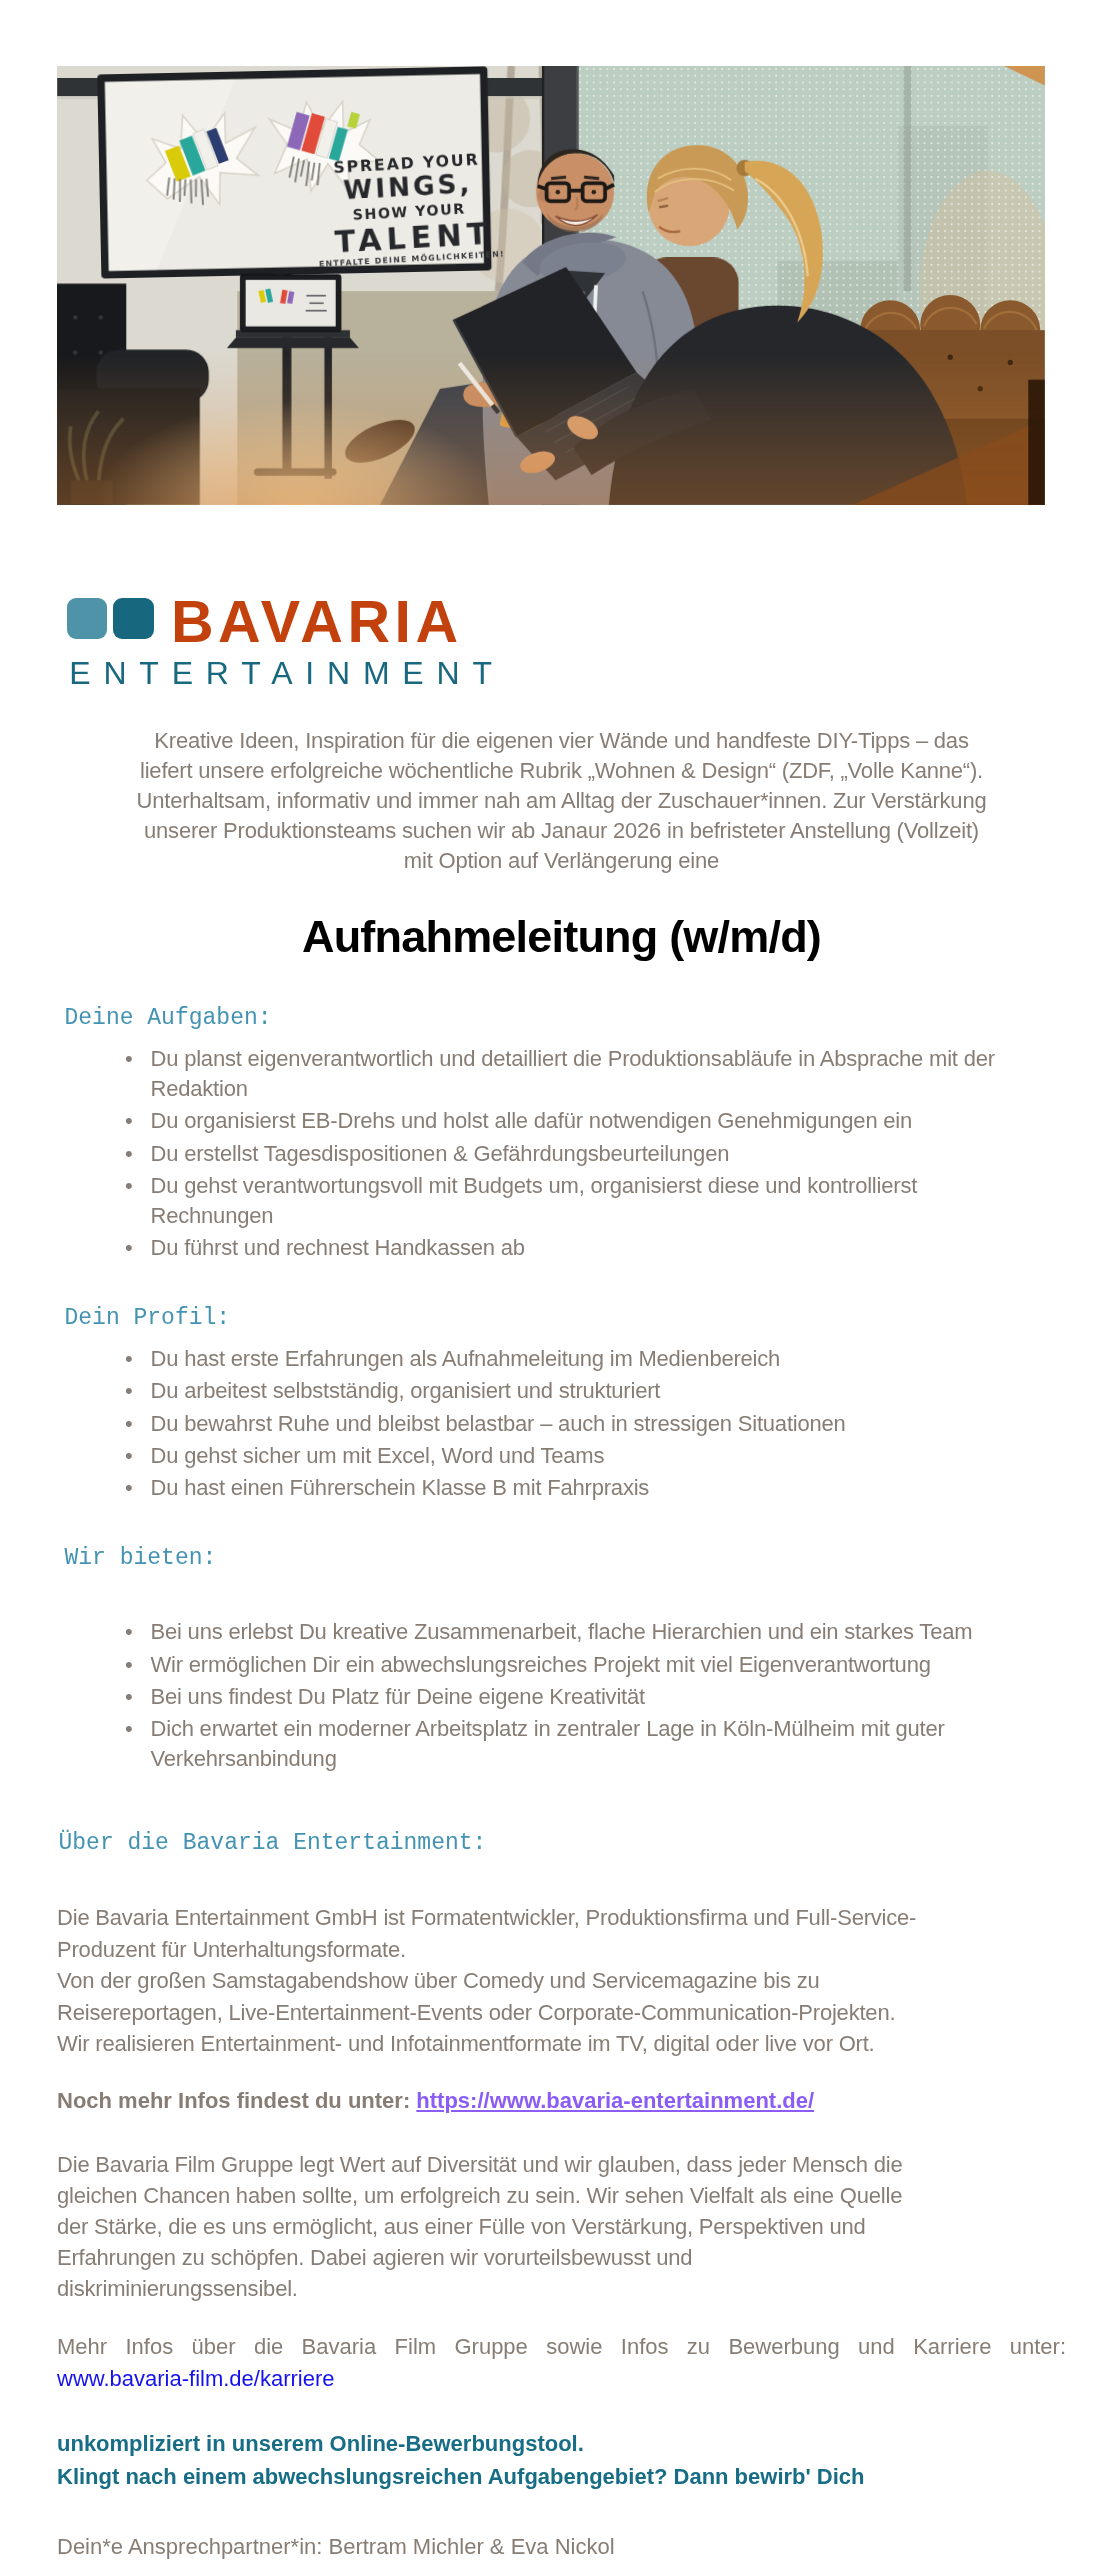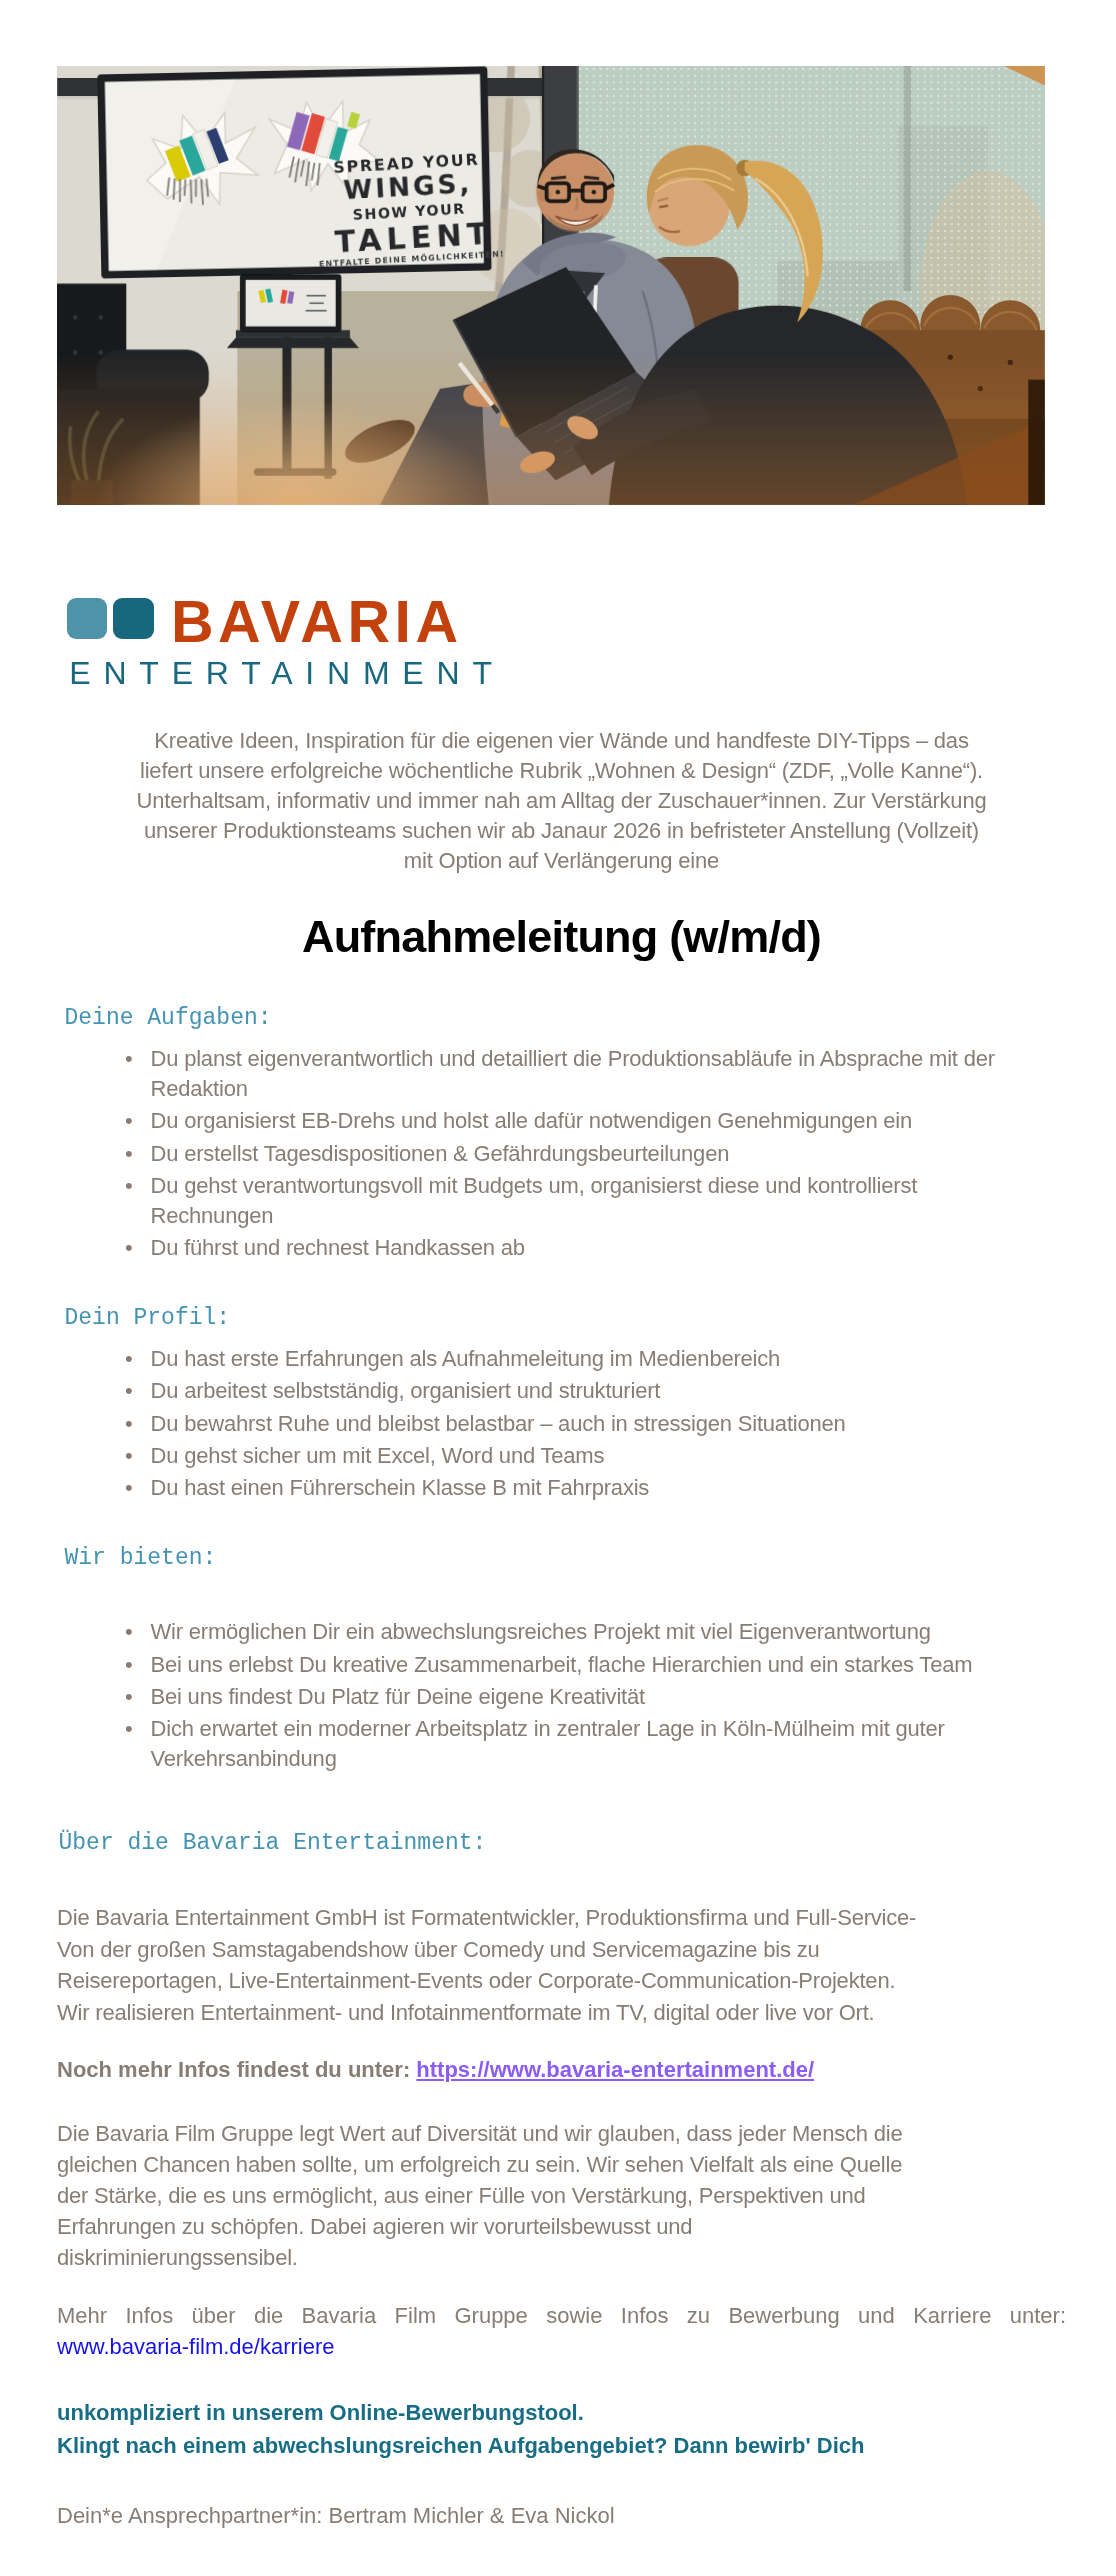--- a/index.html
+++ b/index.html
@@ -323,31 +323,32 @@
     <li>Du hast erste Erfahrungen als Aufnahmeleitung im Medienbereich</li>
         <li>Du arbeitest selbstständig, organisiert und strukturiert</li>
         <li>Du bewahrst Ruhe und bleibst belastbar – auch in stressigen Situationen</li>
         <li>Du gehst sicher um mit Excel, Word und Teams</li>
         <li>Du hast einen Führerschein Klasse B mit Fahrpraxis</li>
       </ul>
 
     <div class="sec-heading">Wir bieten:</div>
     <ul class="bullets gap-top">
 
-    <li>Wir ermöglichen Dir ein abwechslungsreiches Projekt mit viel Eigenverantwortung</li>
-        <li>Bei uns erlebst Du kreative Zusammenarbeit, flache Hierarchien und ein starkes Team</li>
+    <li>Bei uns erlebst Du kreative Zusammenarbeit, flache Hierarchien und ein starkes Team</li>
+        <li>Wir ermöglichen Dir ein abwechslungsreiches Projekt mit viel Eigenverantwortung</li>
         <li>Bei uns findest Du Platz für Deine eigene Kreativität</li>
         <li>Dich erwartet ein moderner Arbeitsplatz in zentraler Lage in Köln-Mülheim mit guter Verkehrsanbindung</li>
       </ul>
 
     <div class="sec-heading about-heading">Über die Bavaria Entertainment:</div>
 
     <div class="about-para">
 
     <span class="line">Die Bavaria Entertainment GmbH ist Formatentwickler, Produktionsfirma und Full-Service-</span>
+        <span class="line">Produzent für Unterhaltungsformate.</span>
         <span class="line">Von der großen Samstagabendshow über Comedy und Servicemagazine bis zu</span>
         <span class="line">Reisereportagen, Live-Entertainment-Events oder Corporate-Communication-Projekten.</span>
         <span class="line">Wir realisieren Entertainment- und Infotainmentformate im TV, digital oder live vor Ort.</span>
       </div>
 
     <p class="moreinfo"><span>Noch mehr Infos findest du unter: </span><a href="#">https://www.bavaria-entertainment.de/</a></p>
 
     <div class="diversity">
 
     <span class="line">Die Bavaria Film Gruppe legt Wert auf Diversität und wir glauben, dass jeder Mensch die</span>

